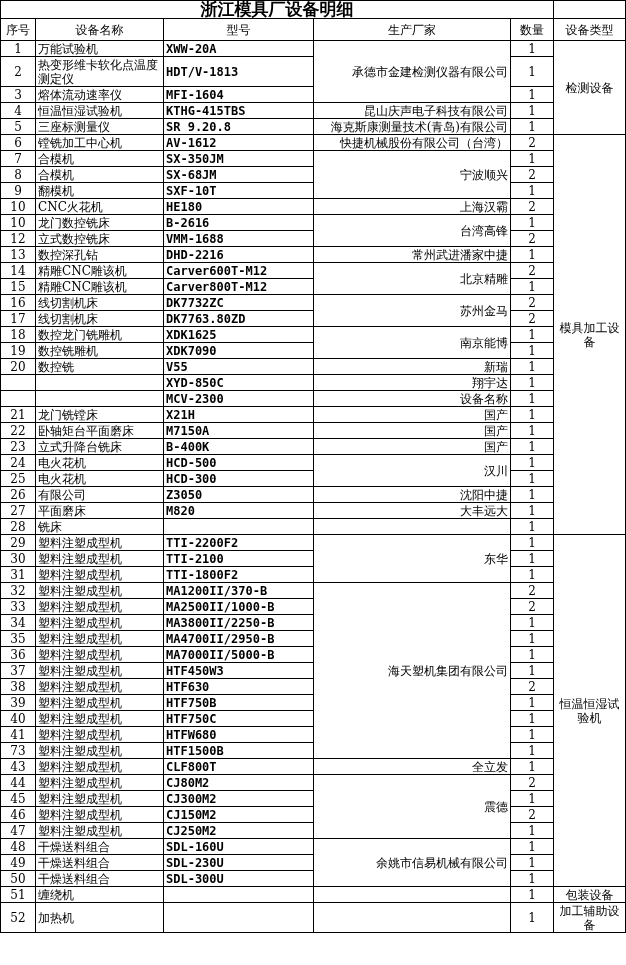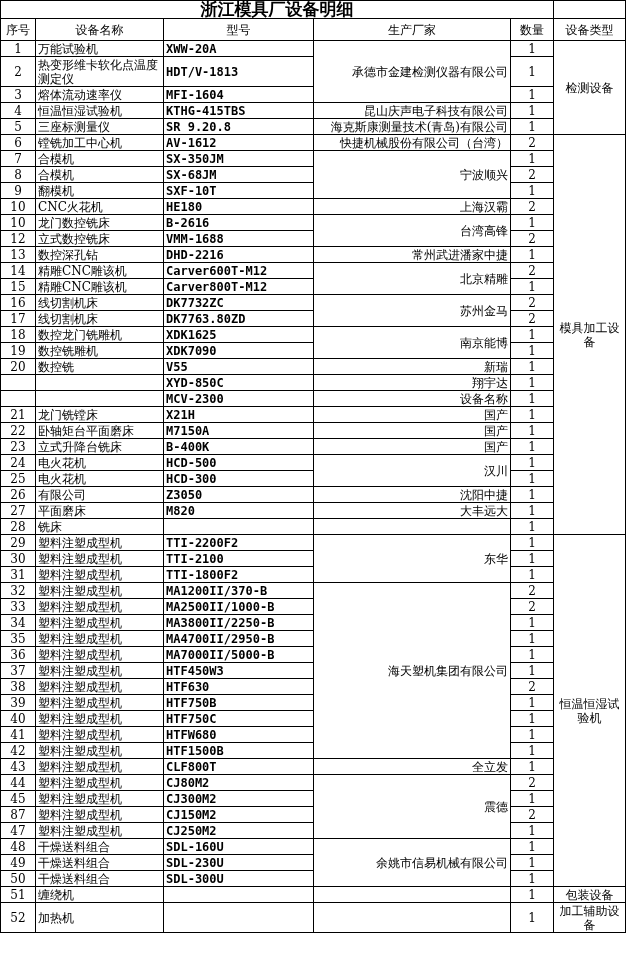--- a/index.html
+++ b/index.html
@@ -353,21 +353,21 @@
         <td class="c-model">HTF750C</td>
         <td class="c-qty">1</td>
       </tr>
       <tr class="r">
         <td class="c-no">41</td>
         <td class="c-name">塑料注塑成型机</td>
         <td class="c-model">HTFW680</td>
         <td class="c-qty">1</td>
       </tr>
       <tr class="r">
-        <td class="c-no">42</td>
+        <td class="c-no">73</td>
         <td class="c-name">塑料注塑成型机</td>
         <td class="c-model">HTF1500B</td>
         <td class="c-qty">1</td>
       </tr>
       <tr class="r">
         <td class="c-no">43</td>
         <td class="c-name">塑料注塑成型机</td>
         <td class="c-model">CLF800T</td>
         <td class="c-maker">全立发</td>
         <td class="c-qty">1</td>
@@ -379,21 +379,21 @@
         <td class="c-maker" rowspan="4">震德</td>
         <td class="c-qty">2</td>
       </tr>
       <tr class="r">
         <td class="c-no">45</td>
         <td class="c-name">塑料注塑成型机</td>
         <td class="c-model">CJ300M2</td>
         <td class="c-qty">1</td>
       </tr>
       <tr class="r">
-        <td class="c-no">87</td>
+        <td class="c-no">46</td>
         <td class="c-name">塑料注塑成型机</td>
         <td class="c-model">CJ150M2</td>
         <td class="c-qty">2</td>
       </tr>
       <tr class="r">
         <td class="c-no">47</td>
         <td class="c-name">塑料注塑成型机</td>
         <td class="c-model">CJ250M2</td>
         <td class="c-qty">1</td>
       </tr>

